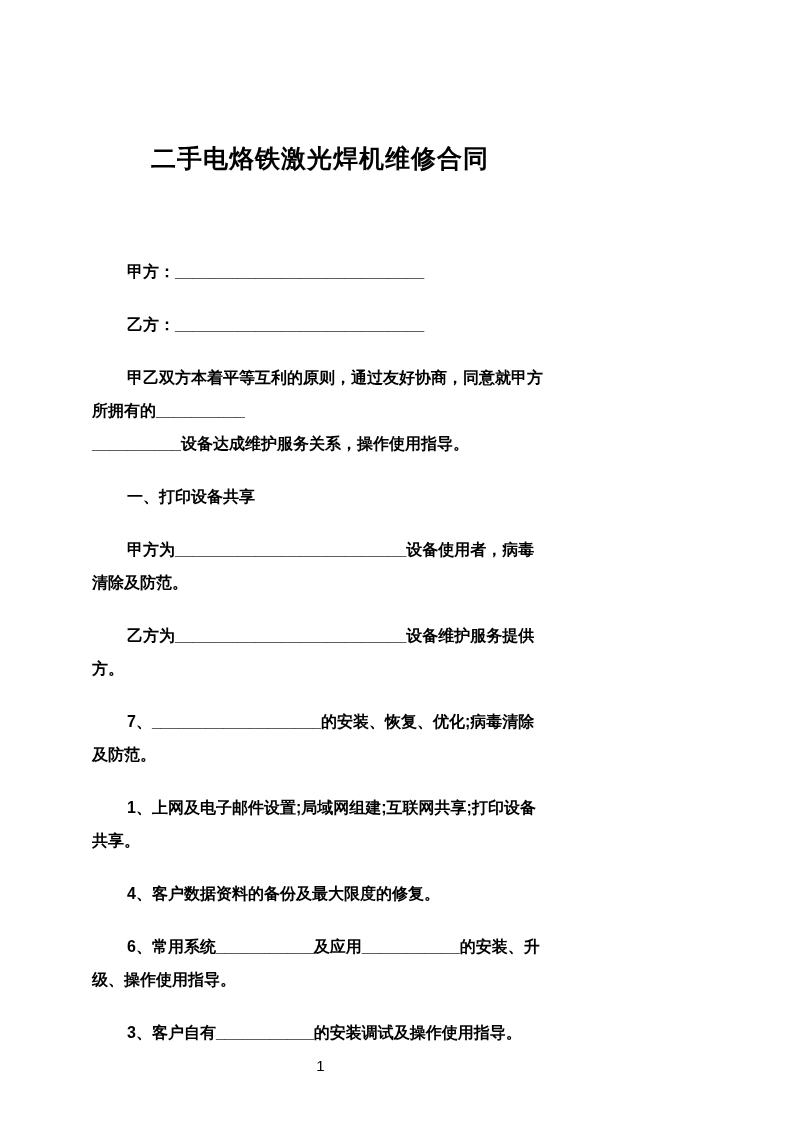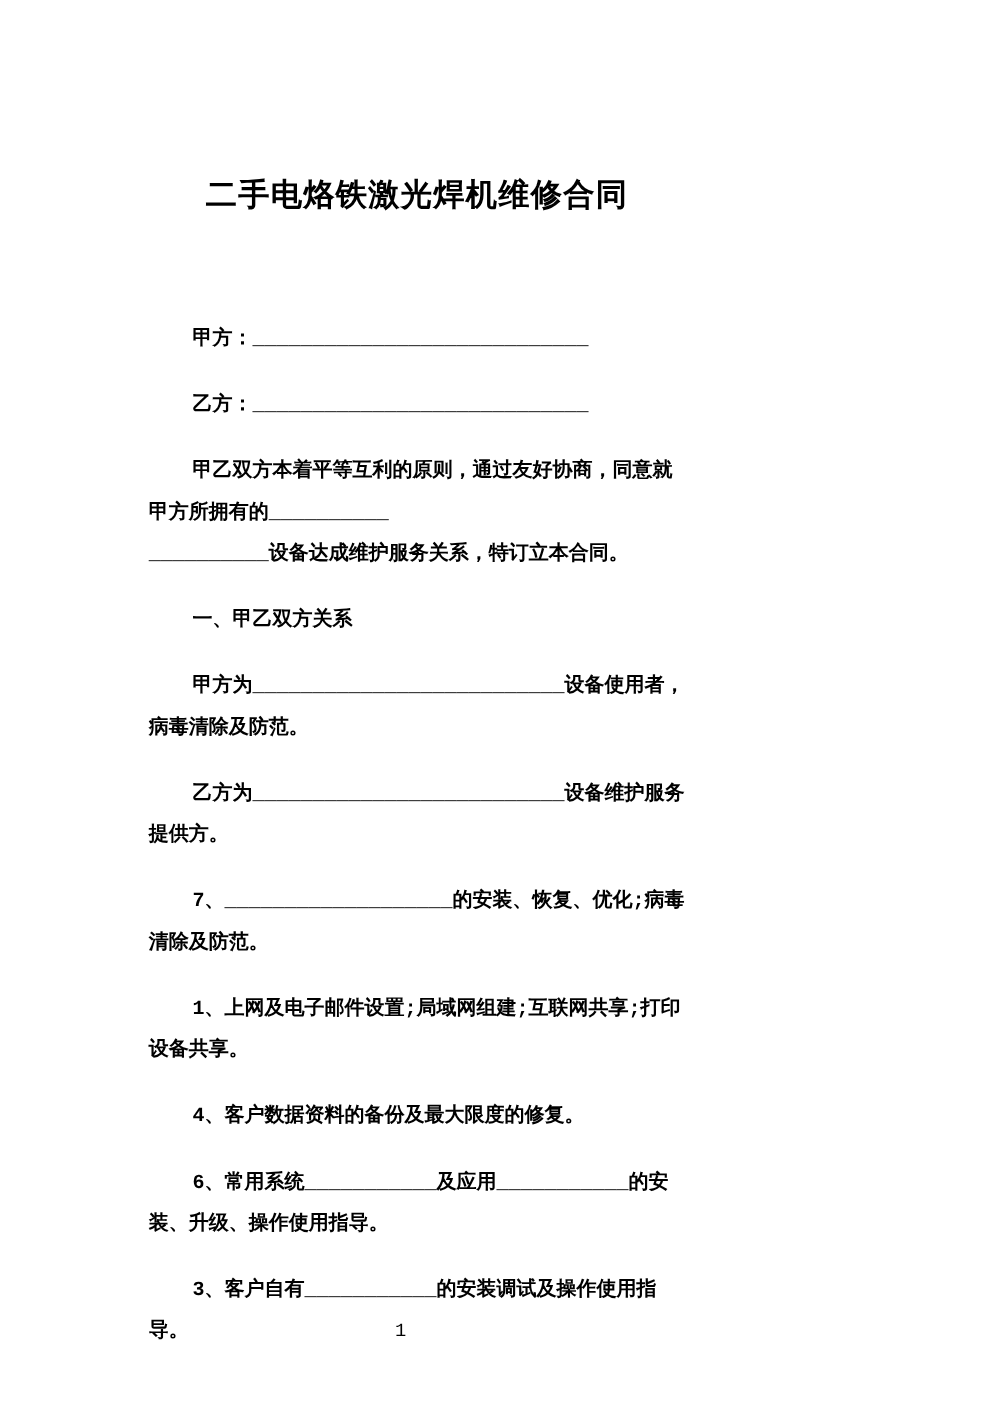--- a/index.html
+++ b/index.html
@@ -6,25 +6,25 @@
     margin: 0;
     padding: 0;
     background: #ffffff;
   }
   .page {
     position: relative;
     width: 641px;
     height: 1122px;
     background: #ffffff;
     color: #000000;
-    font-family: Liberation Mono, monospace;
+    font-family: Liberation Sans, sans-serif;
     font-size: 16px;
     font-weight: 600;
     box-sizing: border-box;
-    padding: 143px 93px 0 119px;
+    padding: 143px 93px 0 92px;
     overflow: hidden;
   }
   .title {
     margin: 0;
     font-size: 25px;
     font-weight: 700;
     text-align: center;
     letter-spacing: 1px;
     line-height: 30px;
   }
@@ -56,24 +56,24 @@
 <div class="page">
 
   <h1 class="title">二手电烙铁激光焊机维修合同</h1>
 
   <p class="para first-body-block">甲方：____________________________</p>
 
   <p class="para">乙方：____________________________</p>
 
   <p class="para">
     <span>甲乙双方本着平等互利的原则，通过友好协商，同意就甲方所拥有的__________</span><br>
-    <span>__________设备达成维护服务关系，特订立本合同。</span>
+    <span>__________设备达成维护服务关系，操作使用指导。</span>
   </p>
 
-  <p class="para heading">一、甲乙双方关系</p>
+  <p class="para heading">一、打印设备共享</p>
 
   <p class="para">甲方为__________________________设备使用者，病毒清除及防范。</p>
 
   <p class="para">乙方为__________________________设备维护服务提供方。</p>
 
 
 
   <p class="para">7、___________________的安装、恢复、优化;病毒清除及防范。</p>
 
   <p class="para">1、上网及电子邮件设置;局域网组建;互联网共享;打印设备共享。</p>

